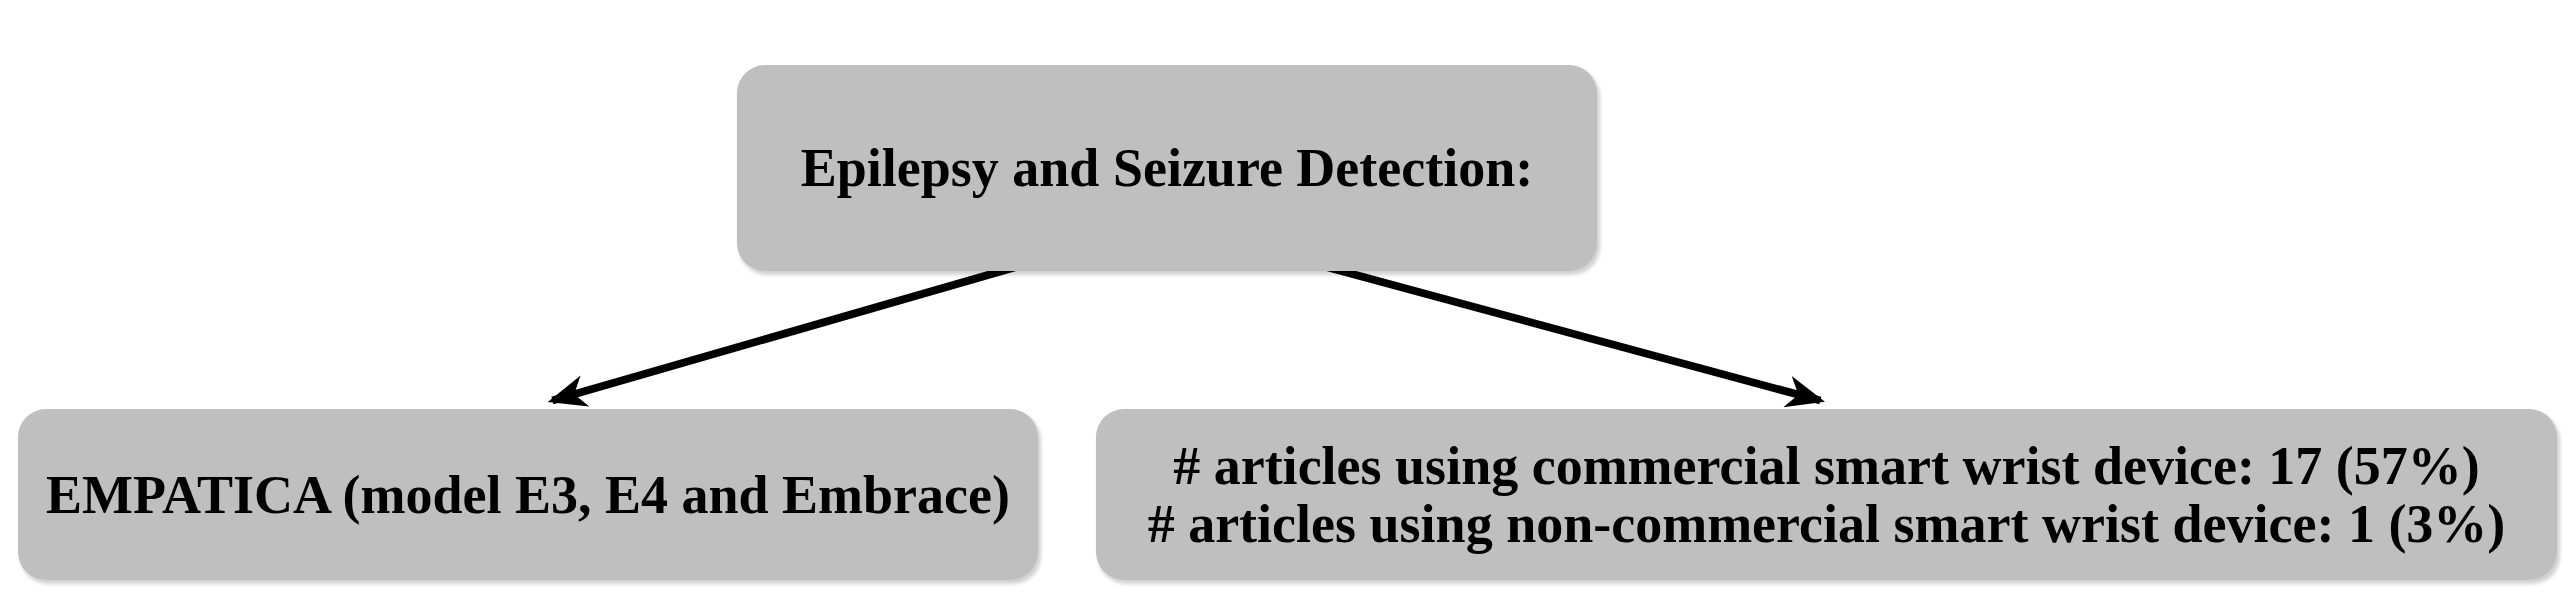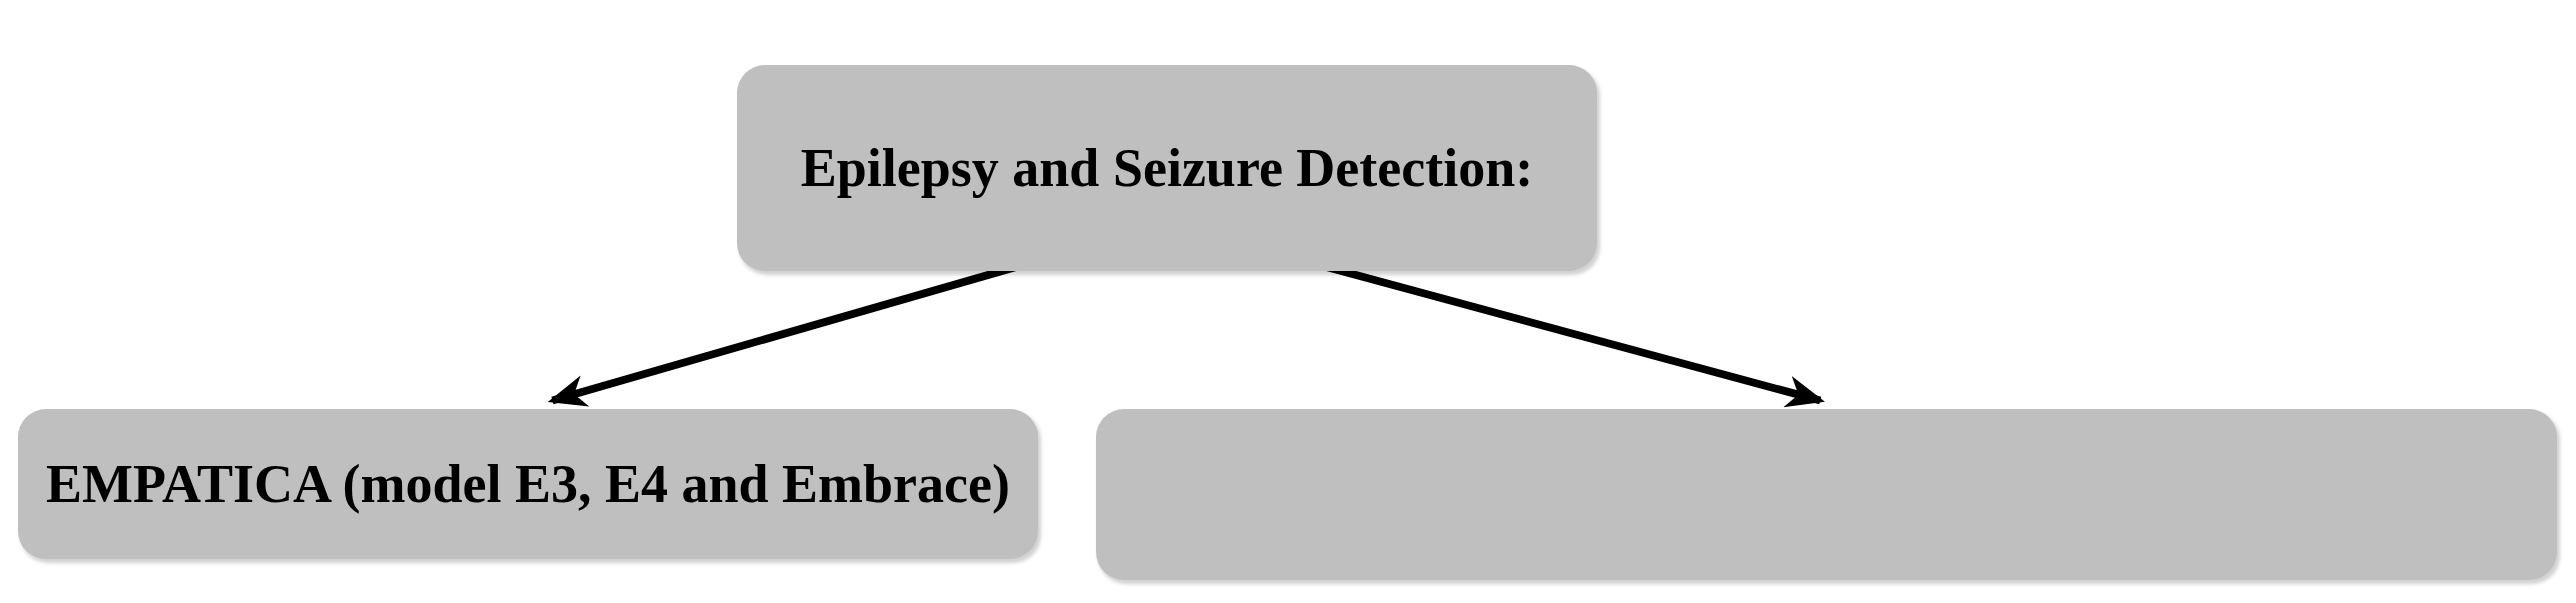--- a/index.html
+++ b/index.html
@@ -42,21 +42,21 @@
     left: 737px;
     top: 21px;
     width: 860px;
     height: 206px;
     margin-top: 44px;
   }
   #left-node {
     left: 18px;
     top: 409px;
     width: 1020px;
-    height: 150px;
+    height: 171px;
   }
   #right-node {
     left: 1096px;
     top: 409px;
     width: 1461px;
     height: 171px;
   }
   #edges-layer {
     position: absolute;
     inset: 0;
@@ -88,16 +88,18 @@
 
   <div class="node" id="root-node">
     <div class="node-line">Epilepsy and Seizure Detection:</div>
   </div>
 
   <div class="node" id="left-node">
     <div class="node-line">EMPATICA (model E3, E4 and Embrace)</div>
   </div>
 
   <div class="node" id="right-node">
+    <div class="node-line"># articles using commercial smart wrist device: 17 (57%)</div>
+    <div class="node-line"># articles using non-commercial smart wrist device: 1 (3%)</div>
   </div>
 
 </div>
 
 
 </body></html>

